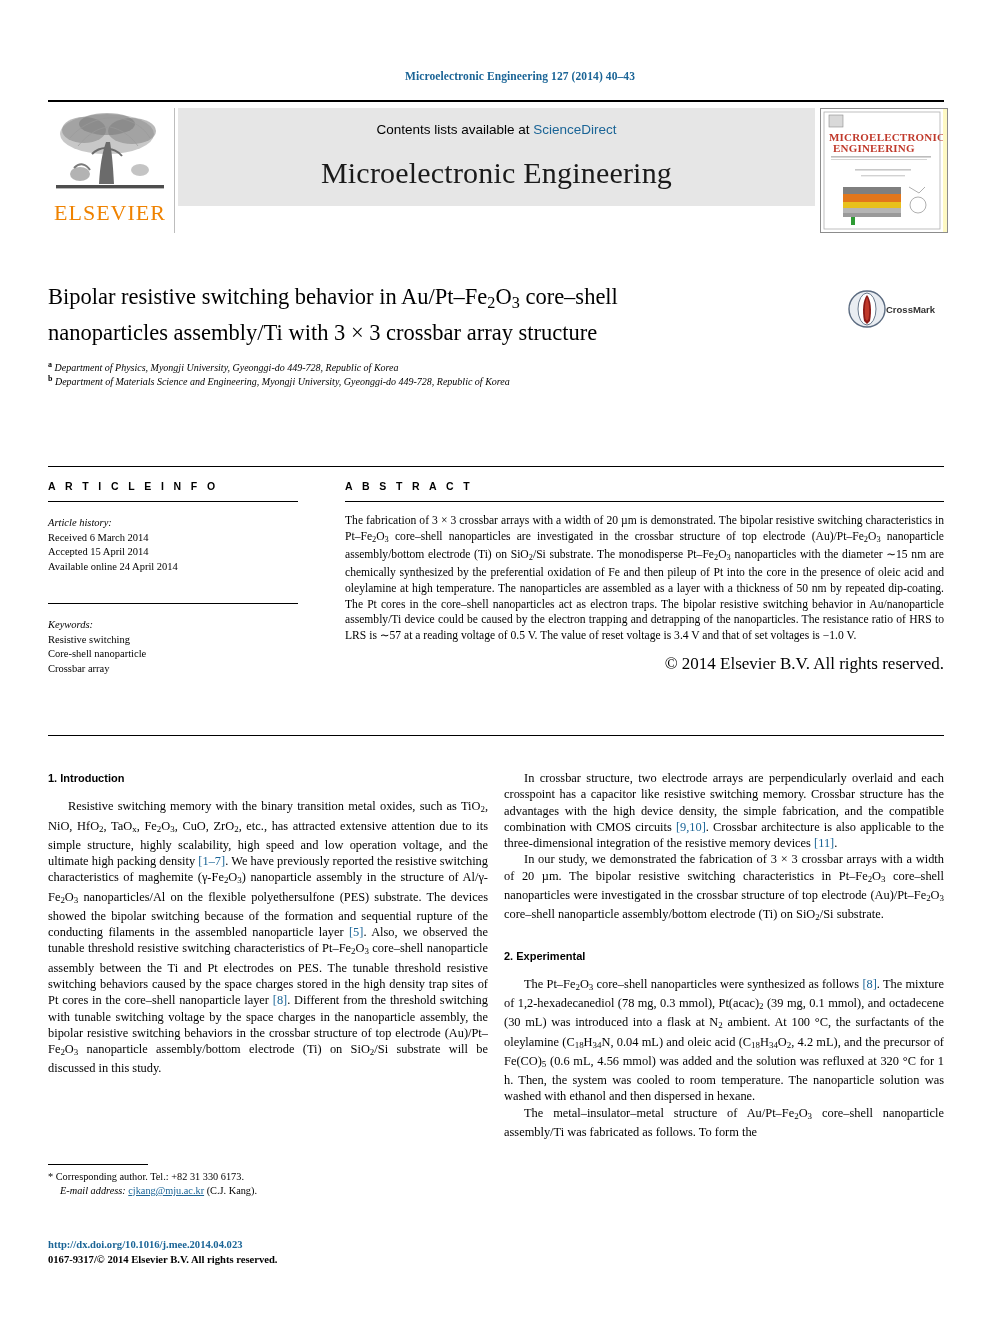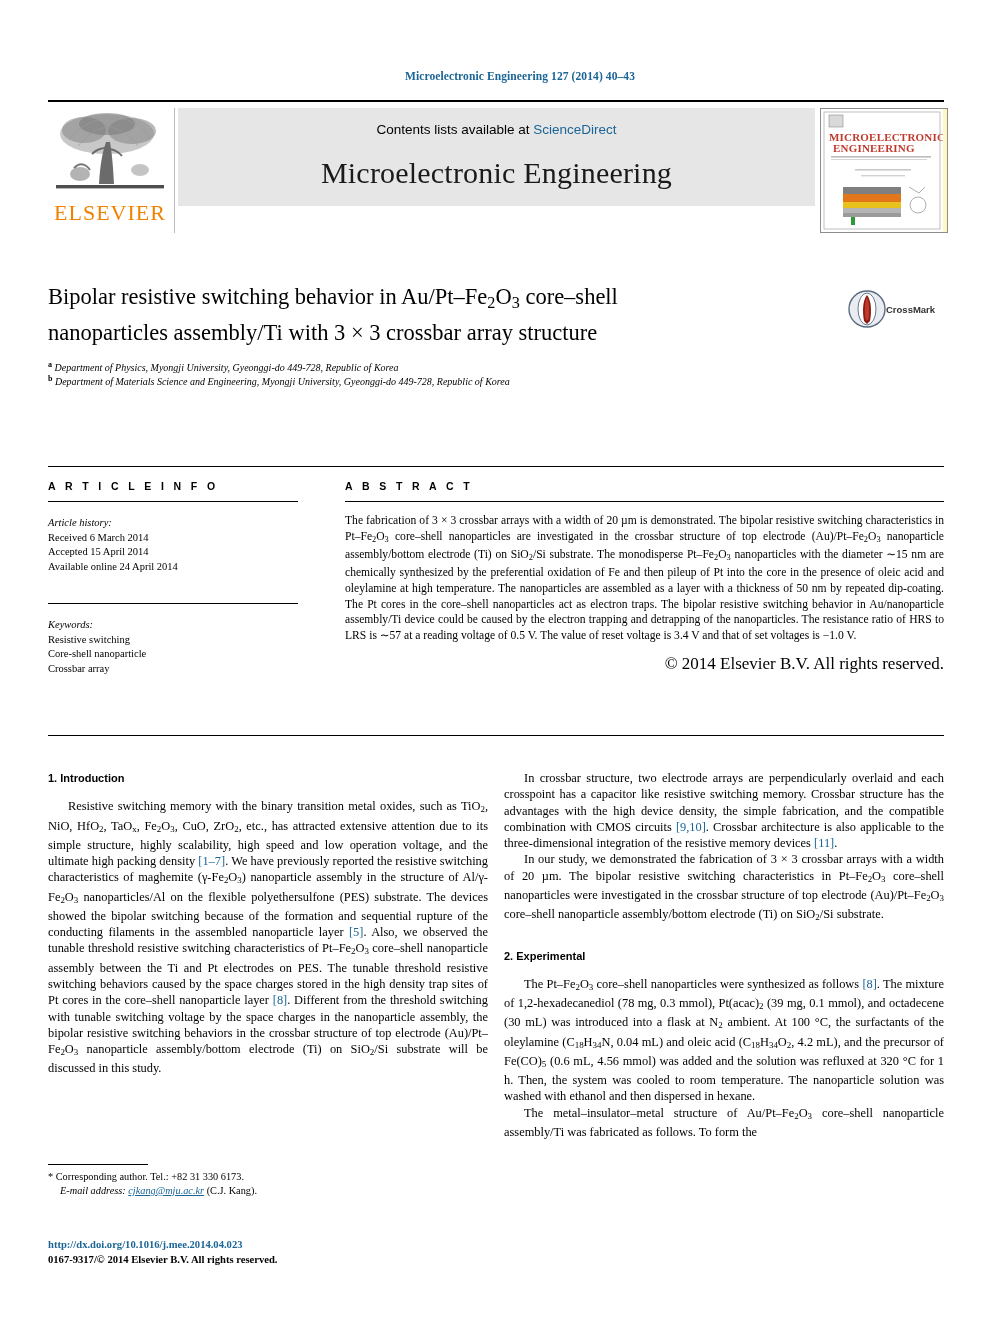--- a/index.html
+++ b/index.html
@@ -169,21 +169,21 @@
     position: absolute; left: 48px; top: 1164px; width: 100px;
     border-top: 1px solid #000;
   }
   .footnote {
     position: absolute; left: 48px; top: 1170px; width: 440px;
     font-family: "Liberation Serif", serif;
     font-size: 10.3px; line-height: 14px;
   }
   .footnote .ln2 { padding-left: 12px; }
   .footnote i { font-style: italic; }
-  .mailto { color: #1a6496; font-style: italic; }
+  .mailto { color: #1a6496; }
 
   .docfoot {
     position: absolute; left: 48px; top: 1238px; width: 440px;
     font-family: "Liberation Serif", serif;
     font-size: 10.6px; line-height: 14.6px;
   }
   .doi { color: #1a6496; font-weight: bold; }
   .issn { font-weight: bold; }
 
   sub { font-size: .72em; vertical-align: -0.22em; }

